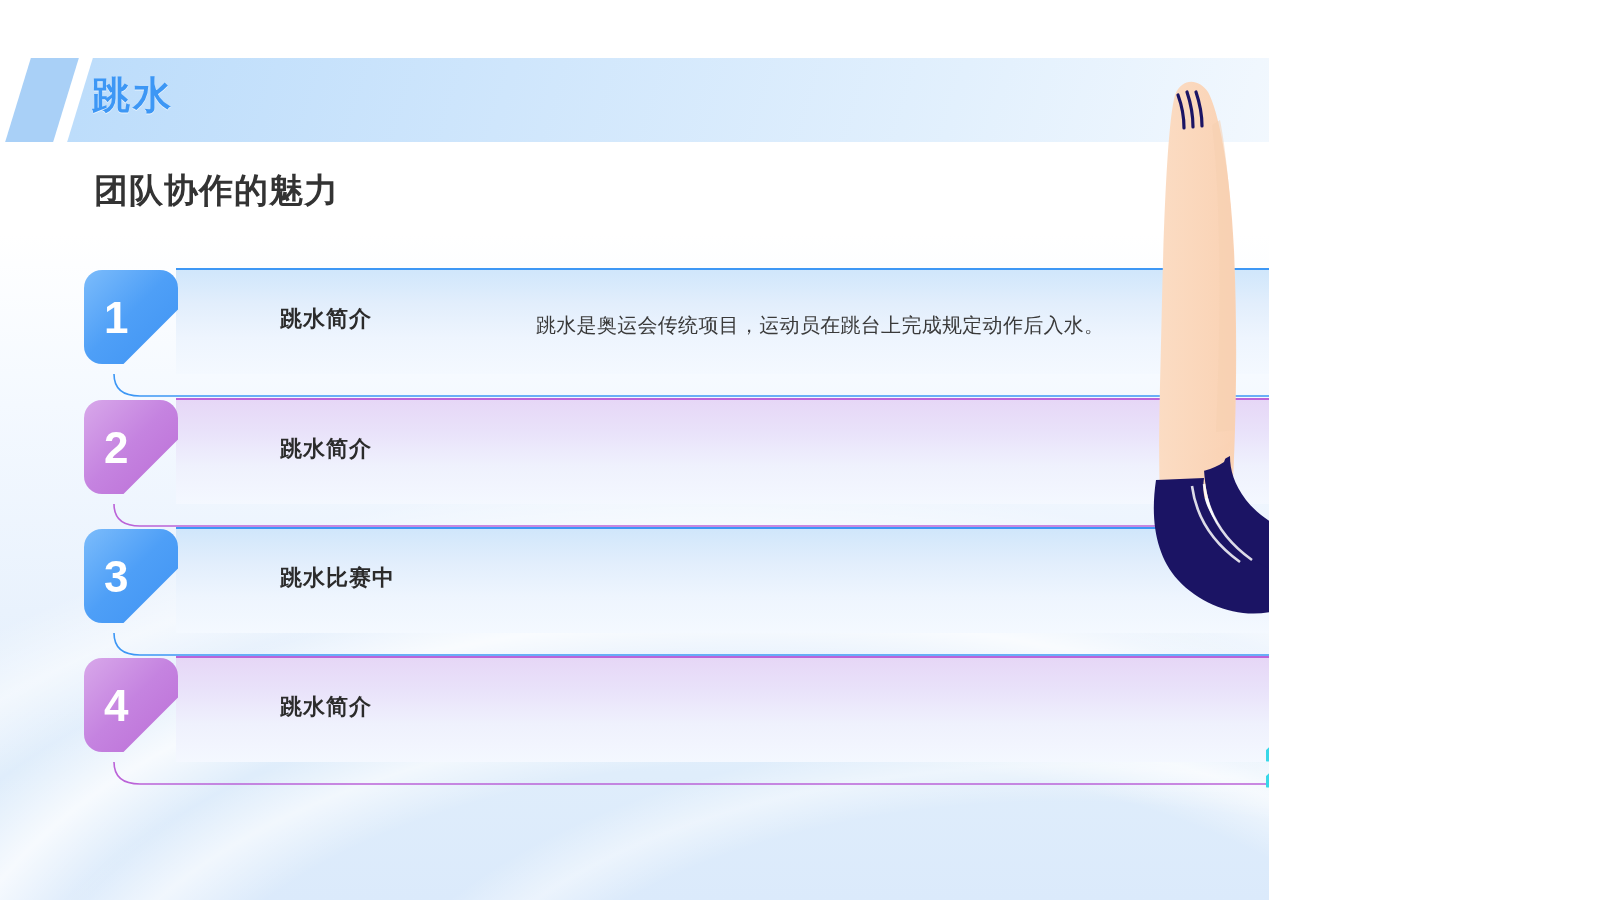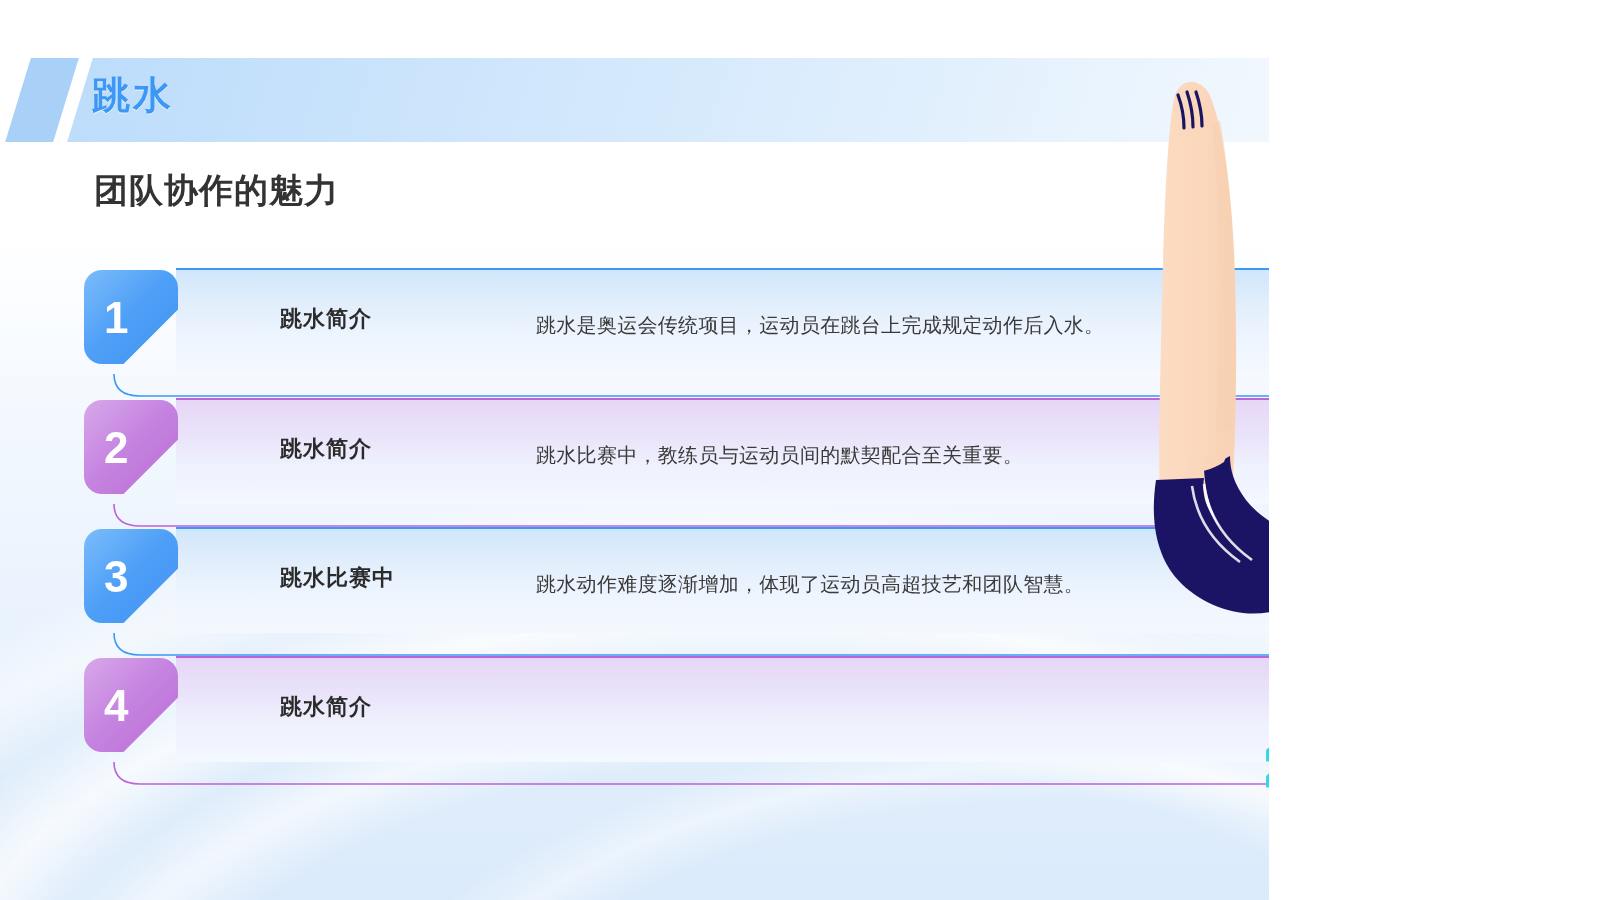--- a/index.html
+++ b/index.html
@@ -197,35 +197,33 @@
         <div class="row-underline">
           <svg width="1400" height="26" viewBox="0 0 1400 26">
             <path d="M14 0 C14 16 24 22 40 22 L1392 22" fill="none" stroke="#bb63d8" stroke-width="1.6"></path>
           </svg>
         </div>
         <div class="badge-shadow"></div>
         <div class="badge">
           <span class="badge-num">2</span>
         </div>
         <div class="row-title">跳水简介</div>
-        <div class="row-desc">跳水比赛中，教练员与运动员间的默契配合至关重要。</div>
       </div>
       <div class="row theme-blue" style="top: 527px;">
         <div class="row-card"></div>
         <div class="row-underline">
           <svg width="1400" height="26" viewBox="0 0 1400 26">
             <path d="M14 0 C14 16 24 22 40 22 L1392 22" fill="none" stroke="#3d97f5" stroke-width="1.6"></path>
           </svg>
         </div>
         <div class="badge-shadow"></div>
         <div class="badge">
           <span class="badge-num">3</span>
         </div>
         <div class="row-title">跳水比赛中</div>
-        <div class="row-desc">跳水动作难度逐渐增加，体现了运动员高超技艺和团队智慧。</div>
       </div>
       <div class="row theme-purple" style="top: 656px;">
         <div class="row-card"></div>
         <div class="row-underline">
           <svg width="1400" height="26" viewBox="0 0 1400 26">
             <path d="M14 0 C14 16 24 22 40 22 L1392 22" fill="none" stroke="#bb63d8" stroke-width="1.6"></path>
           </svg>
         </div>
         <div class="badge-shadow"></div>
         <div class="badge">

